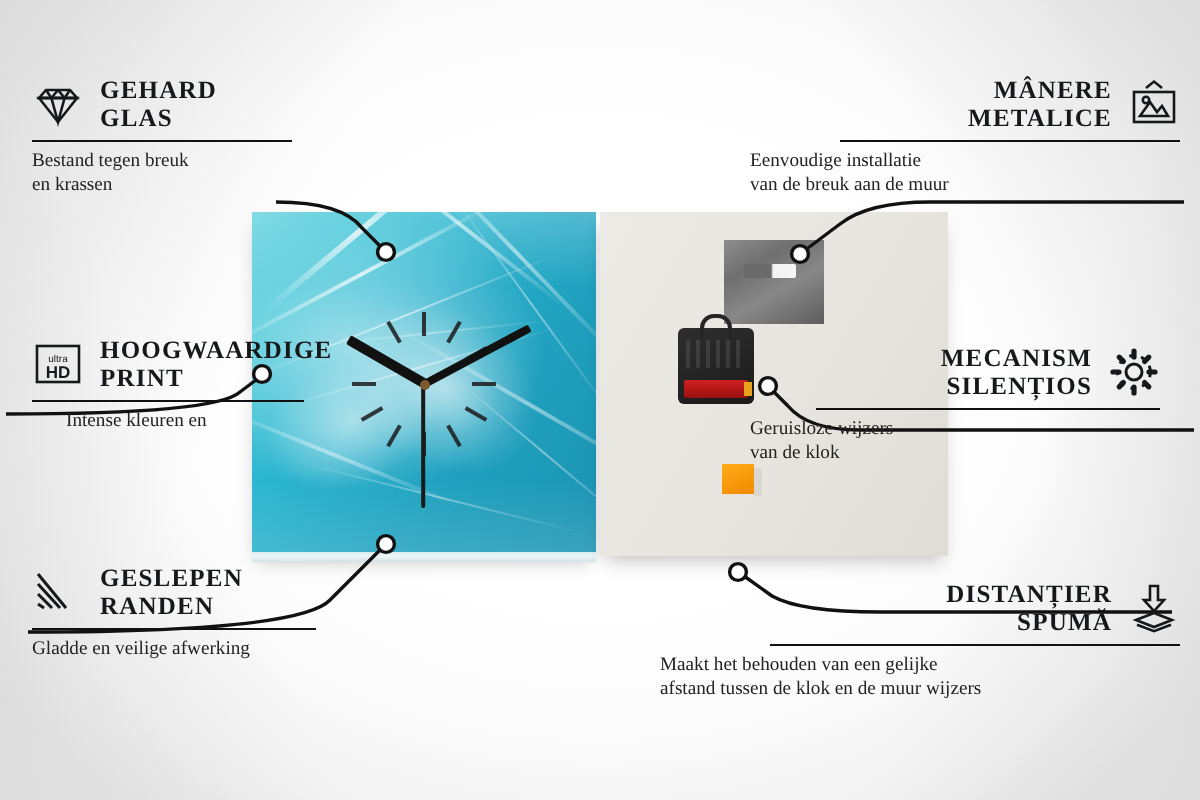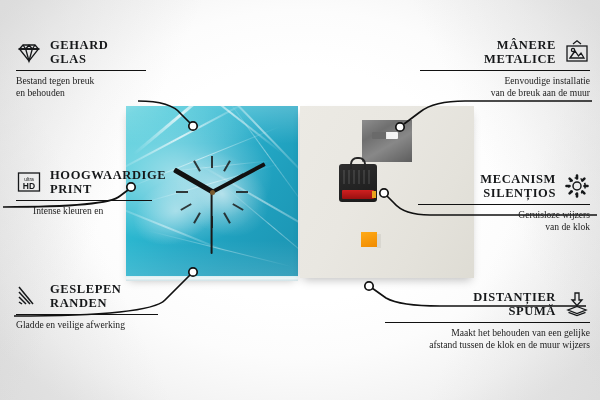--- a/index.html
+++ b/index.html
@@ -141,21 +141,21 @@
     line-height:14px; text-transform:uppercase; white-space:nowrap;
   }
   .co-desc { font-size:9.6px; color:#222; line-height:12px; }
   .rule { height:1px; background:#111; }
   .ico { width:26px; height:26px; flex:0 0 26px; }
   .ico svg { display:block; width:26px; height:26px; }
 
   .head { display:flex; align-items:center; gap:8px; }
   .right .head { justify-content:flex-end; }
   .right .co-title { text-align:right; }
-  .right .co-desc { text-align:right; }
+  .right .co-desc { text-align:left; }
 
   .lines { position:absolute; inset:0; pointer-events:none; }
 </style>
 </head>
 <body>
 
 <div class="stage">
   <div class="bg"></div>
   <div class="bg-corner"></div>
 
@@ -253,21 +253,21 @@
         </g>
           </svg>
       </span>
       <div>
         <div class="co-title">GEHARD</div>
         <div class="co-title">GLAS</div>
       </div>
     </div>
     <div class="rule" style="margin-top:4px; width:130px;"></div>
     <div class="co-desc" style="margin-top:4px;">Bestand tegen breuk</div>
-    <div class="co-desc">en behouden</div>
+    <div class="co-desc">en krassen</div>
   </div>
 
   <div class="callout left" style="left:16px; top:168px; width:210px;">
     <div class="head">
       <span class="ico">
         <svg viewBox="0 0 26 26">
           <rect x="2.5" y="4" width="21" height="18" fill="none" stroke="#16181a" stroke-width="1.3"></rect>
           <text x="13" y="12" font-family="Liberation Sans, sans-serif" font-size="5" text-anchor="middle" fill="#16181a">ultra</text>
           <text x="13" y="20" font-family="Liberation Sans, sans-serif" font-size="8.5" font-weight="bold" text-anchor="middle" fill="#16181a">HD</text>
         </svg>
@@ -317,21 +317,21 @@
           <circle cx="9" cy="11" r="1.6"></circle>
         </g>
           </svg>
       </span>
     </div>
     <div class="rule" style="margin-top:4px; width:170px; margin-left:auto;"></div>
     <div class="co-desc" style="margin-top:4px;">Eenvoudige installatie</div>
     <div class="co-desc">van de breuk aan de muur</div>
   </div>
 
-  <div class="callout right" style="right:10px; top:172px; width:205px;">
+  <div class="callout right" style="right:20px; top:172px; width:205px;">
     <div class="head">
       <div>
         <div class="co-title">MECANISM</div>
         <div class="co-title">SILENȚIOS</div>
       </div>
       <span class="ico">
         <svg viewBox="0 0 26 26">
             <g fill="none" stroke="#16181a" stroke-width="1.5">
           <circle cx="13" cy="13" r="4"></circle>
           <path d="M13,2.5 L13,5.5 M13,20.5 L13,23.5 M2.5,13 L5.5,13 M20.5,13 L23.5,13

